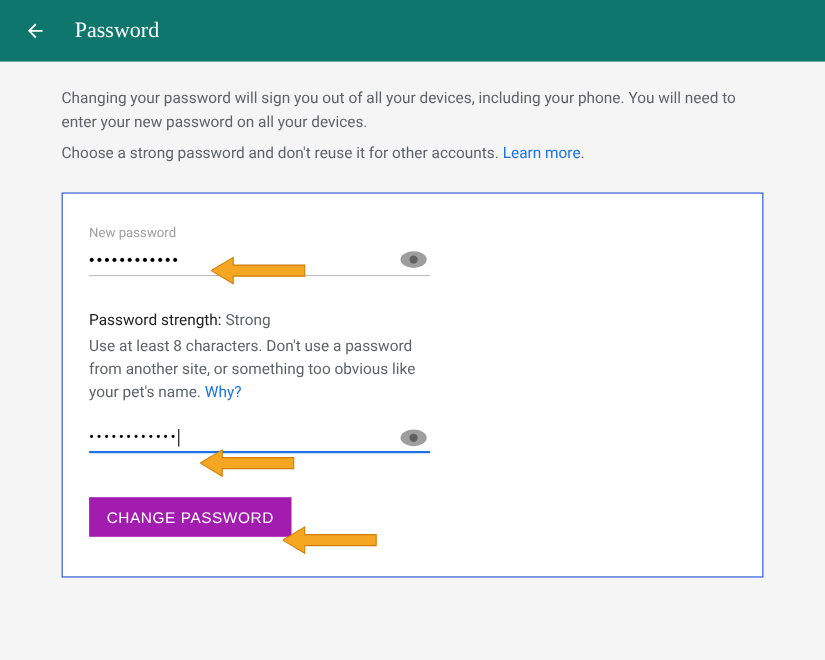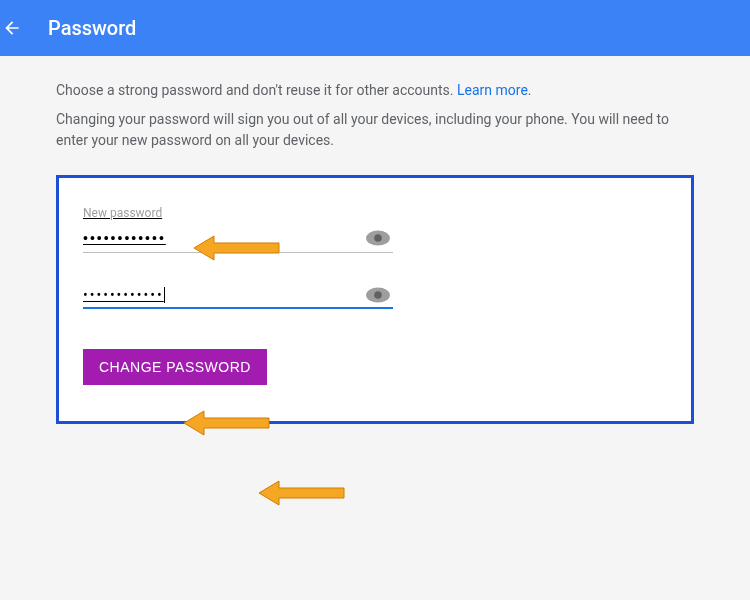--- a/index.html
+++ b/index.html
@@ -4,26 +4,27 @@
 <style>
   * { box-sizing: border-box; margin: 0; padding: 0; }
   body {
     font-family: Roboto, Arial, sans-serif;
     background: #f5f5f5;
     width: 750px;
     height: 600px;
     overflow: hidden;
   }
   .header {
-    background: #3b82f6;
+    background: #0f766e;
     height: 56px;
     display: flex;
     align-items: center;
-    padding: 0 0;
+    padding: 0 20px;
     color: #fff;
+    font-family: Liberation Serif, serif;
   }
   .back-btn {
     width: 24px; height: 24px;
     display: flex; align-items: center; justify-content: center;
     cursor: pointer;
     margin-right: 24px;
   }
   .header-title {
     font-size: 20px;
     font-weight: 500;
@@ -37,25 +38,24 @@
     line-height: 1.5;
     margin-bottom: 8px;
   }
   .intro a, .hint a {
     color: #1a73e8;
     text-decoration: none;
     cursor: pointer;
   }
   .card {
     background: #fff;
-    border: 3px solid #1d4ed8;
+    border: 1px solid #1d4ed8;
     margin-top: 24px;
     padding: 28px 24px 36px 24px;
     position: relative;
-    text-decoration: underline;
   }
   .field-group {
     width: 310px;
     position: relative;
     margin-bottom: 32px;
   }
   .field-label {
     font-size: 12px;
     color: #9e9e9e;
     display: block;
@@ -135,42 +135,49 @@
 <div class="header">
   <div class="back-btn">
     <svg width="20" height="20" viewBox="0 0 24 24" fill="#fff">
         <path d="M20 11H7.83l5.59-5.59L12 4l-8 8 8 8 1.41-1.41L7.83 13H20v-2z"></path>
       </svg>
   </div>
   <div class="header-title">Password</div>
 </div>
 
 <div class="content">
+  <p class="intro">Changing your password will sign you out of all your devices, including your phone. You will need to enter your new password on all your devices.</p>
   <p class="intro">
     <span>Choose a strong password and don't reuse it for other accounts. </span><a>Learn more</a><span>.</span>
   </p>
-  <p class="intro">Changing your password will sign you out of all your devices, including your phone. You will need to enter your new password on all your devices.</p>
 
   <div class="card">
 
     
     <div class="field-group">
       <span class="field-label">New password</span>
       <div class="input-row">
         <input type="text" class="pwd-input" readonly="" value="••••••••••••" style="">
         <div class="eye-btn">
           <svg width="26" height="18" viewBox="0 0 24 16">
               <ellipse cx="12" cy="8" rx="11" ry="7" fill="#9e9e9e"></ellipse>
               <circle cx="12" cy="8" r="3.5" fill="#616161"></circle>
             </svg>
         </div>
       </div>
     </div>
 
     
+    <div class="strength-row">
+      <span class="strength-label">Password strength:</span>
+      <span class="strength-val">Strong</span>
+    </div>
+    <p class="hint">
+      <span>Use at least 8 characters. Don't use a password from another site, or something too obvious like your pet's name. </span><a>Why?</a>
+    </p>
 
     
     <div class="field-group" style="margin-bottom:40px;">
       <div class="input-row focused">
         <span style="font-size:14px;letter-spacing:2px;">••••••••••••</span>
           <span class="cursor-caret"></span>
         <div style="flex:1"></div>
         <div class="eye-btn">
           <svg width="26" height="18" viewBox="0 0 24 16">
               <ellipse cx="12" cy="8" rx="11" ry="7" fill="#9e9e9e"></ellipse>

